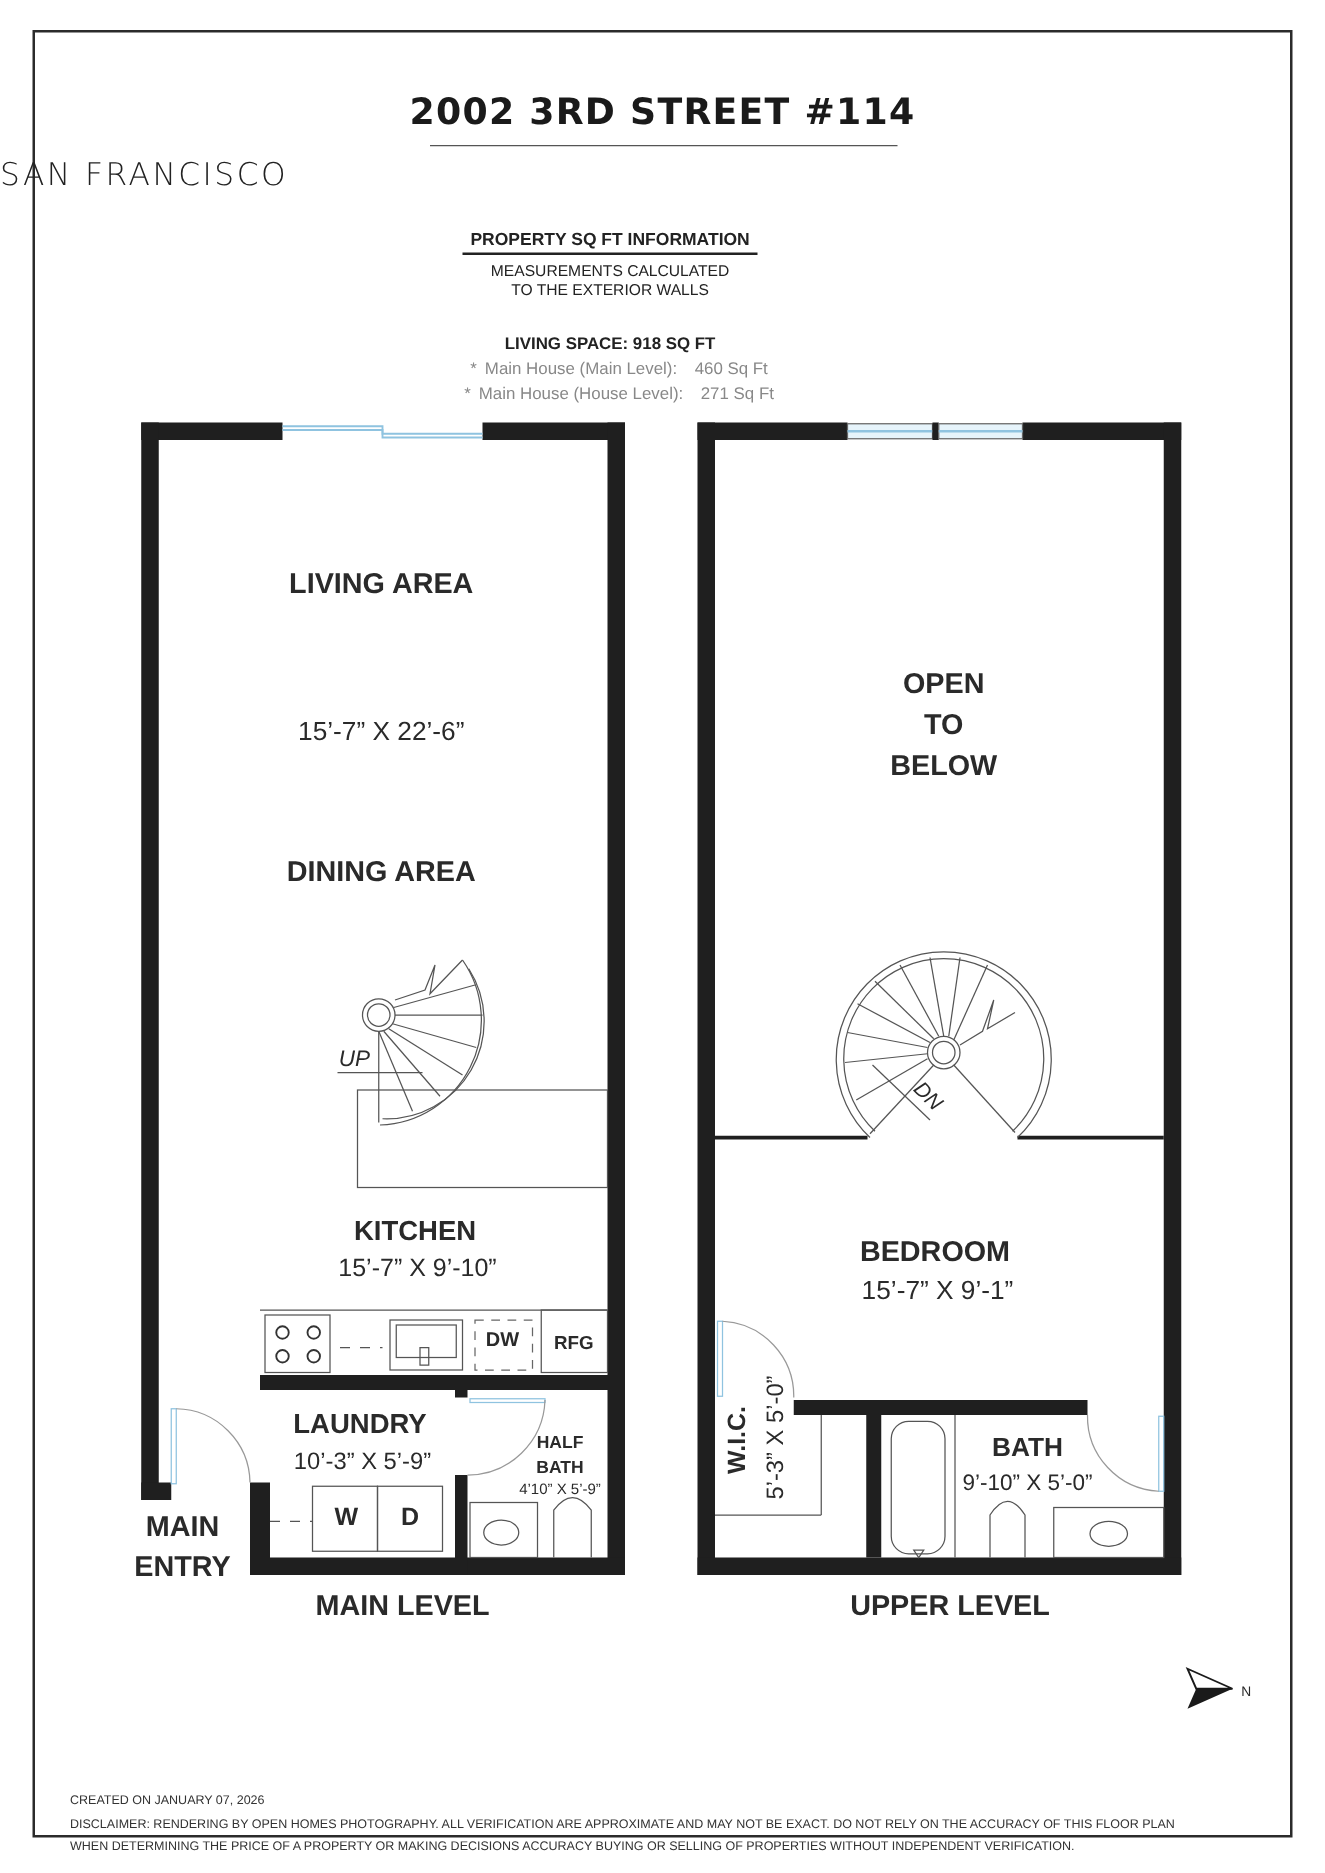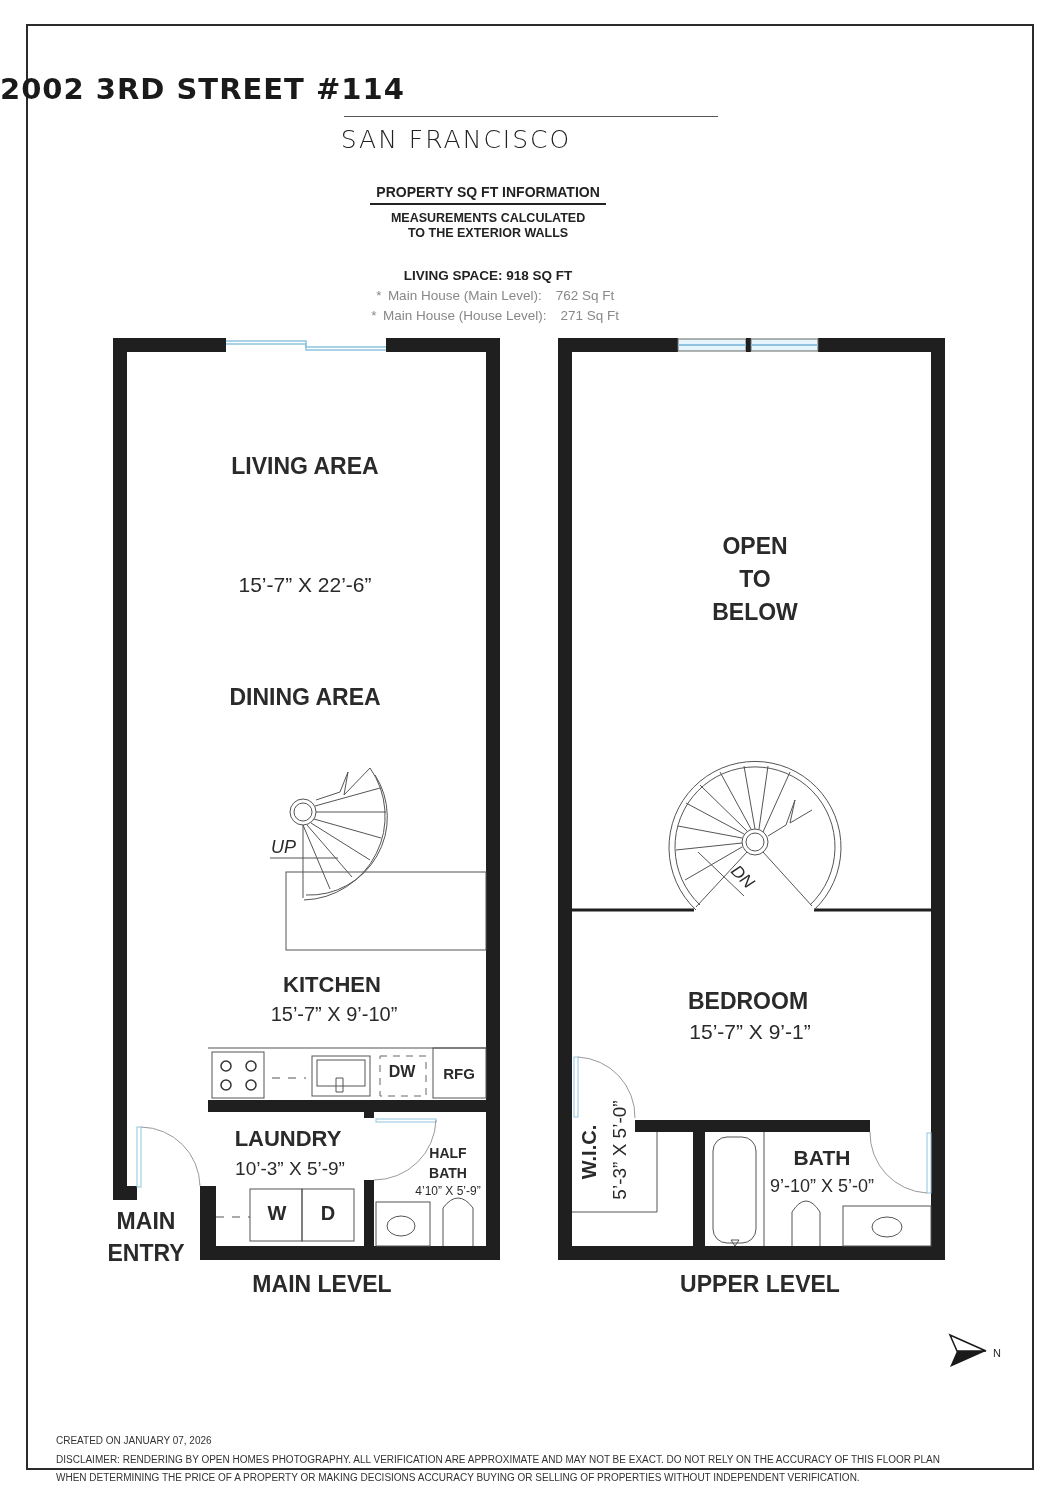--- a/index.html
+++ b/index.html
@@ -1,23 +1,23 @@
 <!DOCTYPE html>
 <html><head>
 <meta charset="utf-8">
 <style>
   html, body { margin: 0; padding: 0; background: #ffffff; }
   body { width: 1060px; height: 1498px; position: relative; overflow: hidden; font-family: "Liberation Sans", sans-serif; color: #1f1f1f; }
   .frame { position: absolute; left: 26px; top: 24px; width: 1008px; height: 1446px; border: 2px solid #2b2b2b; box-sizing: border-box; }
-  .title { position: absolute; left: 0; width: 1060px; top: 72px; font-family: "DejaVu Sans", sans-serif; font-weight: bold; font-size: 29px; letter-spacing: 1px; color: #1a1a1a; }
+  .title { position: absolute; left: 0; width: 1060px; top: 72px; text-align: center; font-family: "DejaVu Sans", sans-serif; font-weight: bold; font-size: 29px; letter-spacing: 1px; color: #1a1a1a; }
   .title-rule { position: absolute; left: 344px; top: 116px; width: 374px; height: 1px; background: #555; }
-  .subtitle { position: absolute; left: 0; width: 912px; top: 125px; text-align: center; font-family: "DejaVu Sans", sans-serif; font-size: 25px; letter-spacing: 2px; color: #222; font-weight: 300; }
+  .subtitle { position: absolute; left: 0; width: 912px; top: 125px; font-family: "DejaVu Sans", sans-serif; font-size: 25px; letter-spacing: 2px; color: #222; font-weight: 300; }
   .info { position: absolute; left: 357px; top: 183px; font-family: "Liberation Sans", sans-serif; text-align: center; }
   .info-head { font-weight: bold; font-size: 14px; color: #222; padding-bottom: 3px; border-bottom: 2px solid #222; display: inline-block; width: 236px; }
-  .info-sub { font-weight: bold; font-size: 12.5px; line-height: 15px; margin-top: 6px; color: #222; }
+  .info-sub { font-weight: normal; font-size: 12.5px; line-height: 15px; margin-top: 6px; color: #222; }
   .info-living { font-weight: bold; font-size: 13.5px; margin-top: 27px; color: #222; }
   .info-item { font-size: 13.5px; color: #888; margin-top: 5px; padding-left: 8px; }
   .info-item .bul { display: inline-block; width: 18px; }
   .info-item .val { display: inline-block; margin-left: 14px; }
   svg.plan { position: absolute; left: 0; top: 0; }
   .lbl { font-family: "Liberation Sans", sans-serif; font-weight: bold; fill: #2a2a2a; }
   .dim { font-family: "Liberation Sans", sans-serif; fill: #2a2a2a; }
   .footer { position: absolute; left: 56px; font-size: 10px; color: #333; font-family: "Liberation Sans", sans-serif; letter-spacing: 0px; margin-top: 26px; }
 </style>
 </head>
@@ -30,21 +30,21 @@
 <div class="subtitle">SAN FRANCISCO</div>
 
 <div class="info">
   <div class="info-head">PROPERTY SQ FT INFORMATION</div>
   <div class="info-sub">
     <div>MEASUREMENTS CALCULATED</div>
     <div>TO THE EXTERIOR WALLS</div>
   </div>
   <div class="info-living">LIVING SPACE: 918 SQ FT</div>
   <div class="info-item">
-    <span class="bul">*</span><span>Main House (Main Level):</span><span class="val">762 Sq Ft</span>
+    <span class="bul">*</span><span>Main House (Main Level):</span><span class="val">460 Sq Ft</span>
   </div>
   <div class="info-item">
     <span class="bul">*</span><span>Main House (House Level):</span><span class="val" style="">271 Sq Ft</span>
   </div>
 </div>
 
 <svg class="plan" width="1060" height="1498" viewBox="0 0 1060 1498">
 
   <g>
 

